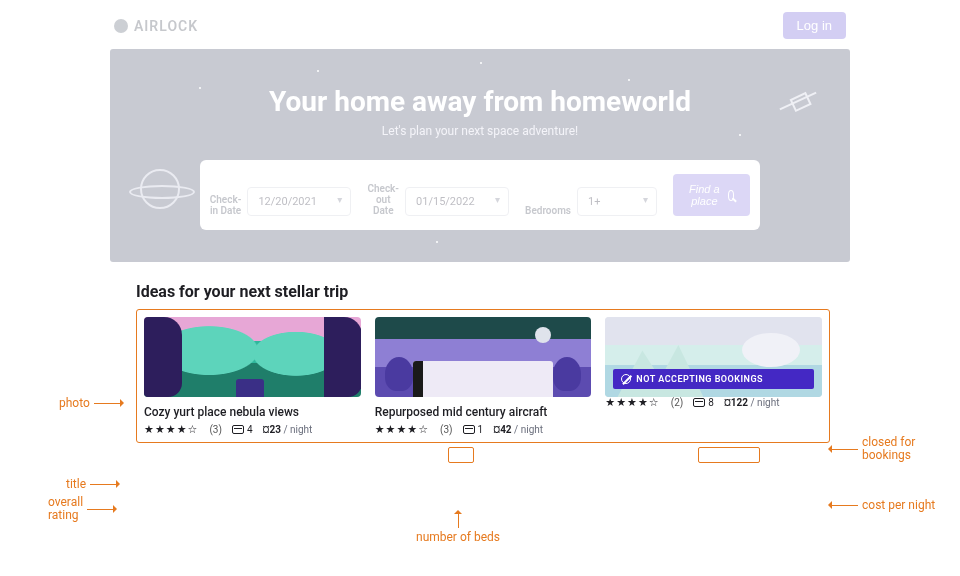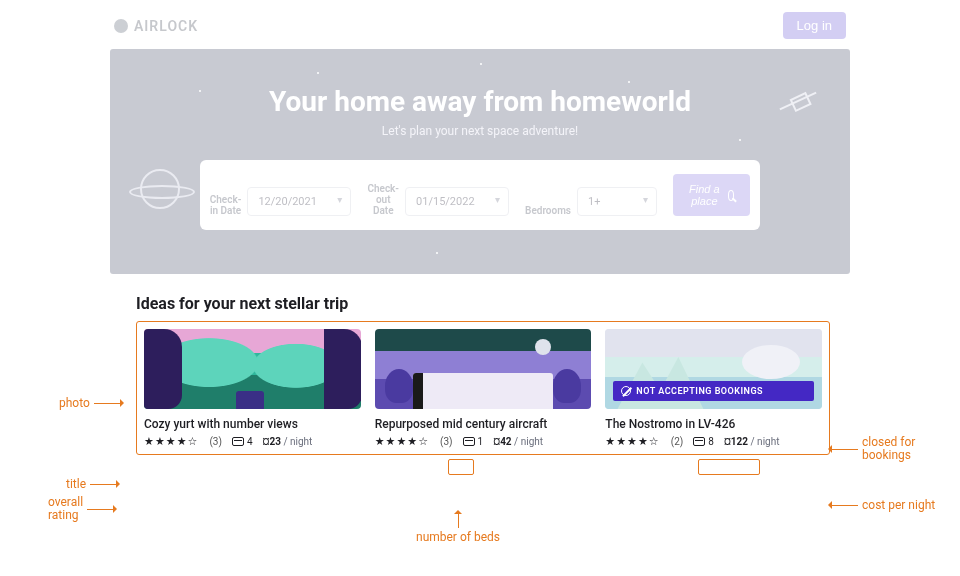--- a/index.html
+++ b/index.html
@@ -48,21 +48,21 @@
     background: #8d7fe0;
     color: #fff;
     font-size: 13px;
     padding: 6px 14px;
     border-radius: 4px;
     border: none;
   }
   .hero {
     background: #70758a;
     border-radius: 3px;
-    padding: 36px 40px 44px 40px;
+    padding: 36px 40px 32px 40px;
     text-align: center;
     position: relative;
     overflow: hidden;
   }
   .hero h1 {
     color: #fff;
     font-size: 28px;
     font-weight: 700;
     margin-bottom: 6px;
   }
@@ -371,21 +371,21 @@
 </div>
 
 <div class="ideas">
   <h2>Ideas for your next stellar trip</h2>
   <div class="card-row">
 
     <div class="card">
       <div class="photo photo1">
         <div class="p1-rob"></div>
       </div>
-      <div class="card-title">Cozy yurt with number views</div>
+      <div class="card-title">Cozy yurt place nebula views</div>
       <div class="meta">
         <span class="stars">
             <span class="star-f">★</span>
             <span class="star-f">★</span>
             <span class="star-f">★</span>
             <span class="star-f">★</span>
             <span class="star-e">☆</span>
           </span>
         <span class="rcount">(3)</span>
         <span class="beds">
@@ -425,21 +425,20 @@
     </div>
 
     <div class="card">
       <div class="photo photo3">
         <div class="p3-overlay"></div>
         <div class="closed-banner">
           <span class="noentry"></span>
           <span>NOT ACCEPTING BOOKINGS</span>
         </div>
       </div>
-      <div class="card-title">The Nostromo in LV-426</div>
       <div class="meta">
         <span class="stars">
             <span class="star-f">★</span>
             <span class="star-f">★</span>
             <span class="star-f">★</span>
             <span class="star-f">★</span>
             <span class="star-e">☆</span>
           </span>
         <span class="rcount">(2)</span>
         <span class="beds">

